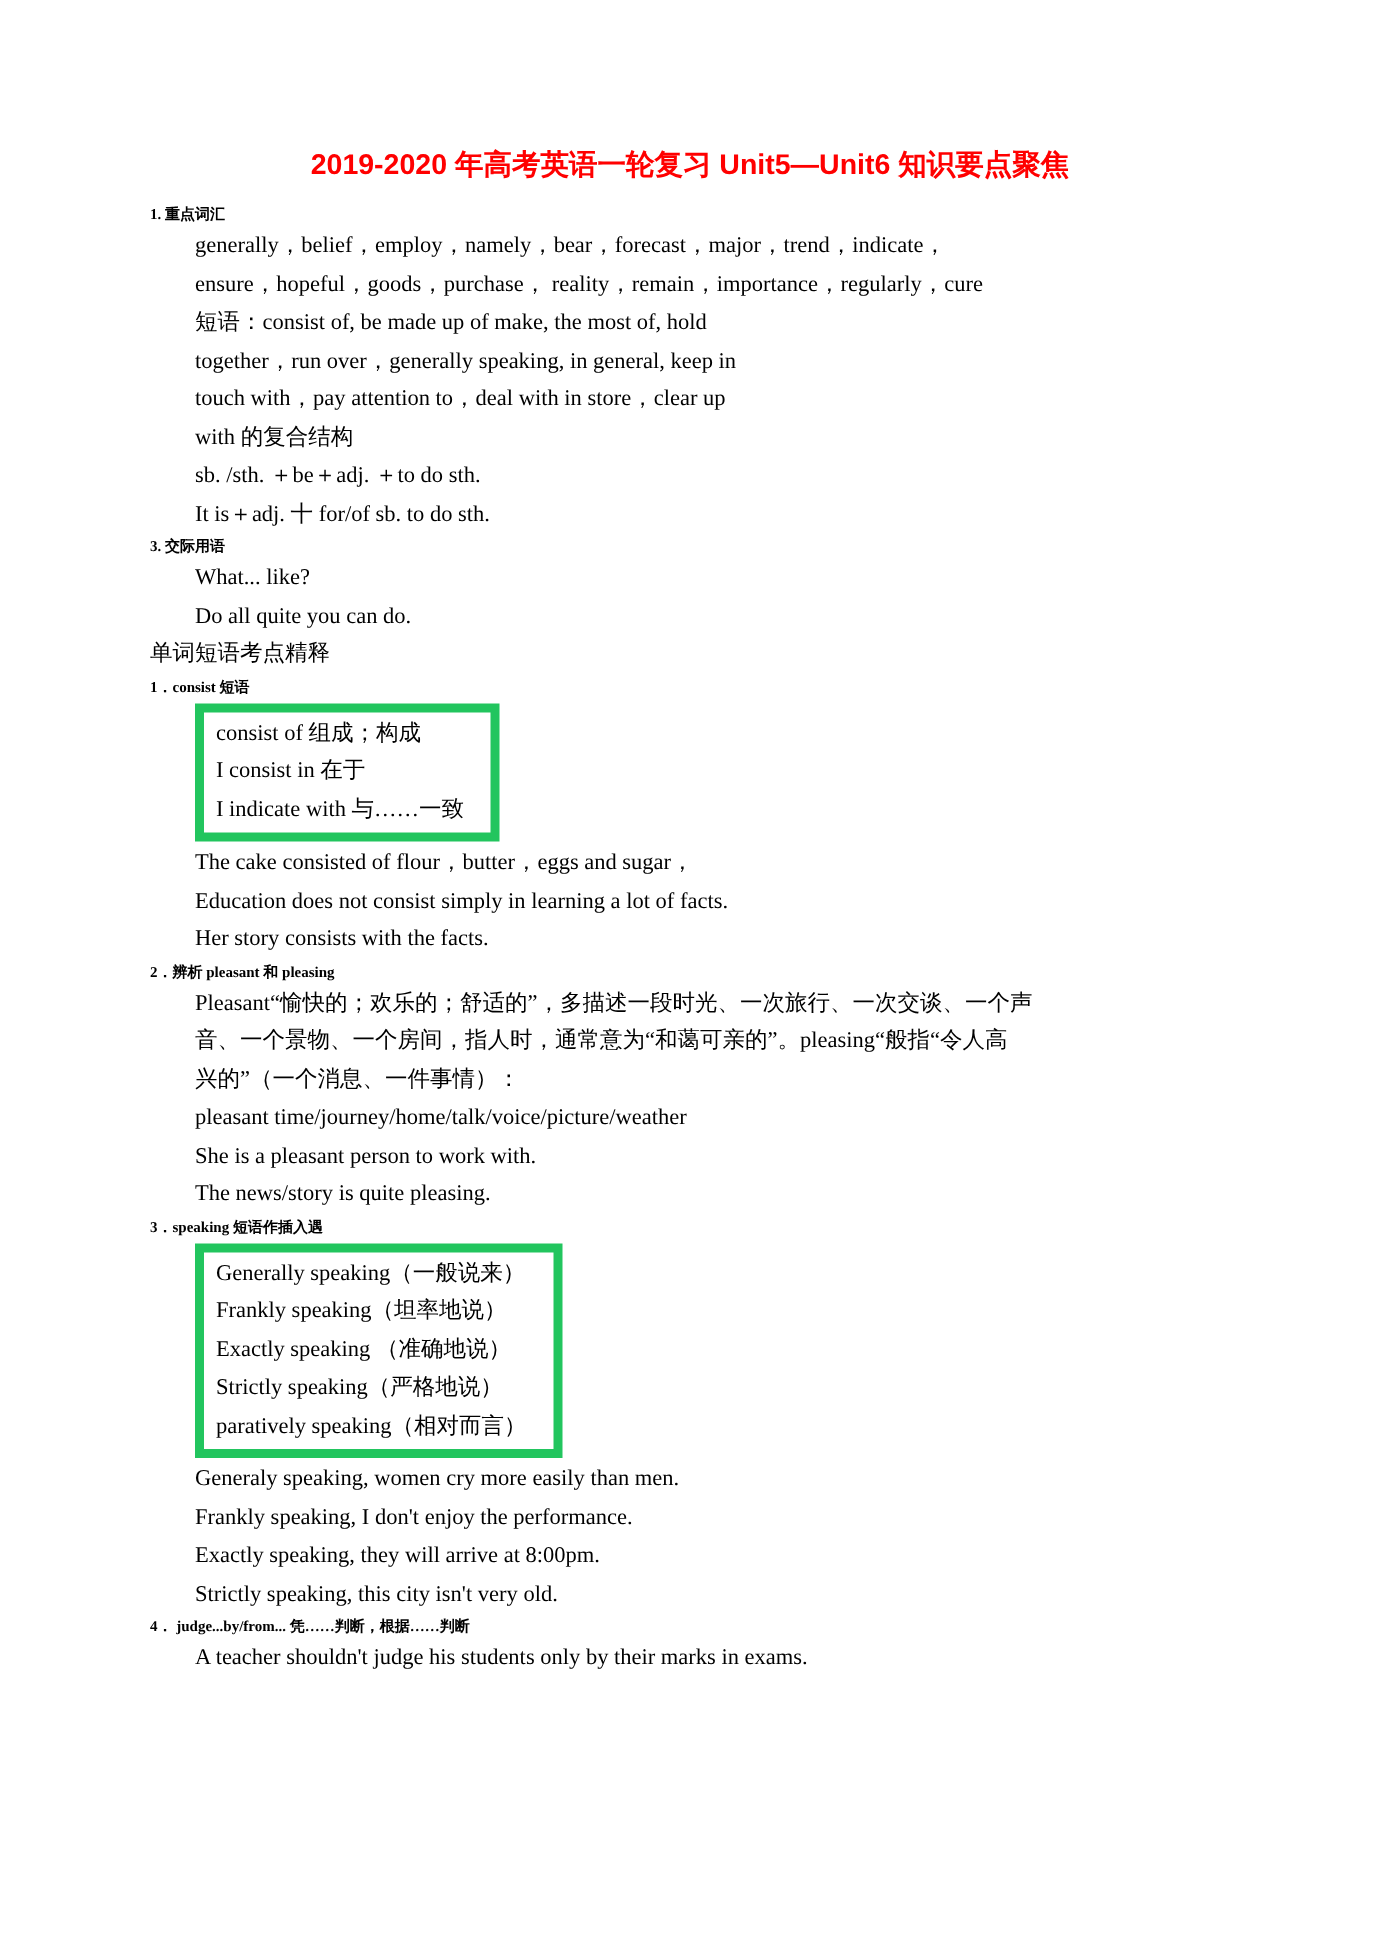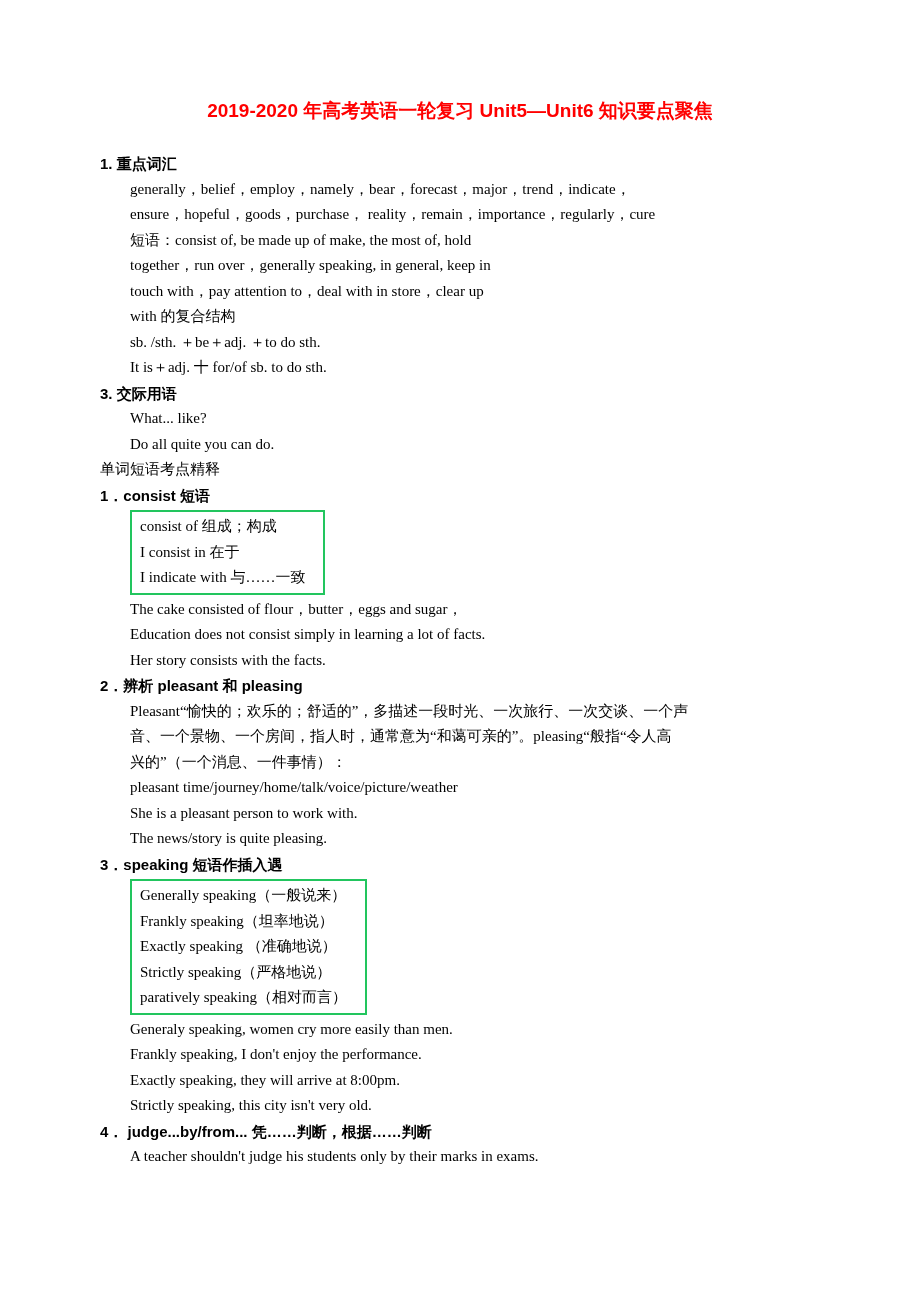--- a/index.html
+++ b/index.html
@@ -16,32 +16,32 @@
     min-height: 1302px;
     padding: 95px 100px 60px 100px;
     box-sizing: border-box;
   }
   .title {
     font-family: "SimHei", "黑体", sans-serif;
     color: #ff0000;
     font-size: 19px;
     font-weight: bold;
     text-align: center;
-    margin-bottom: 24px;
+    margin-bottom: 8px;
   }
   .heading {
-    font-family: Liberation Sans, sans-serif;
+    font-family: Liberation Serif, serif;
     font-weight: bold;
-    font-size: 15px;
+    font-size: 10px;
   }
   .indent {
     padding-left: 2em;
   }
   .box {
-    border: 2px solid #22c55e;
+    border: 6px solid #22c55e;
     display: inline-block;
     padding: 2px 18px 2px 8px;
     margin: 2px 0 2px 2em;
     line-height: 1.7;
   }
   p { margin: 0; }
 </style>
 </head>
 <body>
 

